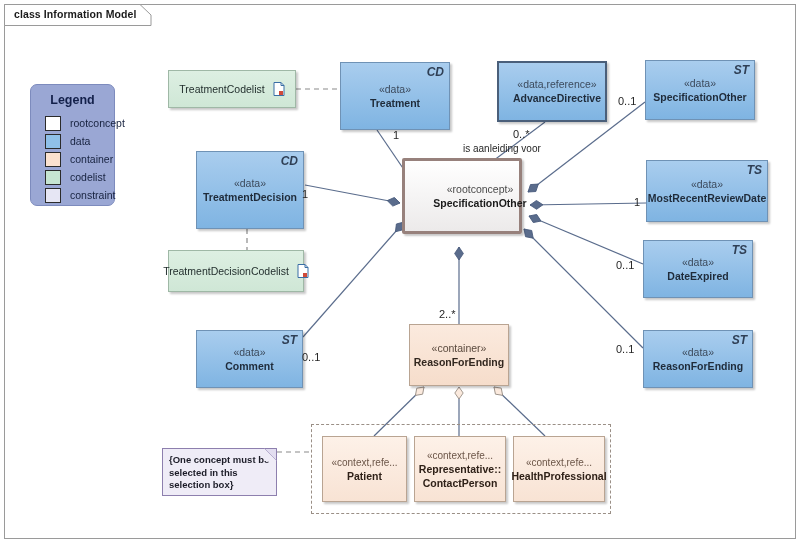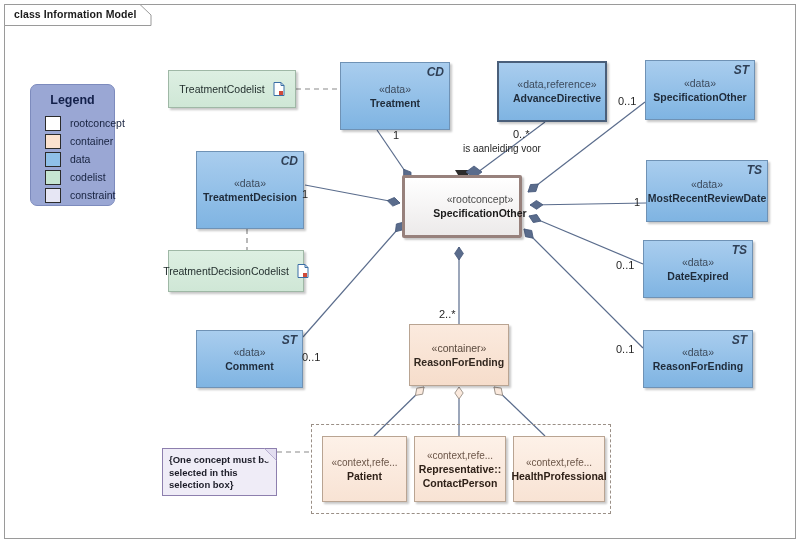--- a/index.html
+++ b/index.html
@@ -270,26 +270,26 @@
   </svg>
 
   <div id="legend" style="left:30px; top:40px; width:85px; height:122px;margin-top:44px;">
     <div class="legend-title">Legend</div>
 
     <div class="legend-row">
       <span class="legend-swatch" style="background:#ffffff;"></span>
       <span class="legend-label">rootconcept</span>
     </div>
     <div class="legend-row">
+      <span class="legend-swatch" style="background:#8fc0e8;"></span>
+      <span class="legend-label">data</span>
+    </div>
+    <div class="legend-row">
       <span class="legend-swatch" style="background:#fbe2cf;"></span>
       <span class="legend-label">container</span>
-    </div>
-    <div class="legend-row">
-      <span class="legend-swatch" style="background:#8fc0e8;"></span>
-      <span class="legend-label">data</span>
     </div>
     <div class="legend-row">
       <span class="legend-swatch" style="background:#c6e5d1;"></span>
       <span class="legend-label">codelist</span>
     </div>
     <div class="legend-row">
       <span class="legend-swatch" style="background:#e6e6f4;"></span>
       <span class="legend-label">constraint</span>
     </div>
   </div>
@@ -319,21 +319,21 @@
     <span class="stereo">«data»</span>
     <span class="nname">SpecificationOther</span>
   </div>
 
   <div class="node n-data" style="left:196px; top:151px; width:108px; height:78px;">
     <span class="corner">CD</span>
     <span class="stereo">«data»</span>
     <span class="nname">TreatmentDecision</span>
   </div>
 
-  <div class="node n-root" style="left:402px; top:175px; width:120px; height:63px;padding-left:36px;">
+  <div class="node n-root" style="left:402px; top:158px; width:120px; height:76px;padding-left:36px;">
     <span class="stereo">«rootconcept»</span>
     <span class="nname">SpecificationOther</span>
   </div>
 
   <div class="node n-data" style="left:646px; top:160px; width:122px; height:62px;">
     <span class="corner">TS</span>
     <span class="stereo">«data»</span>
     <span class="nname">MostRecentReviewDate</span>
   </div>
 

